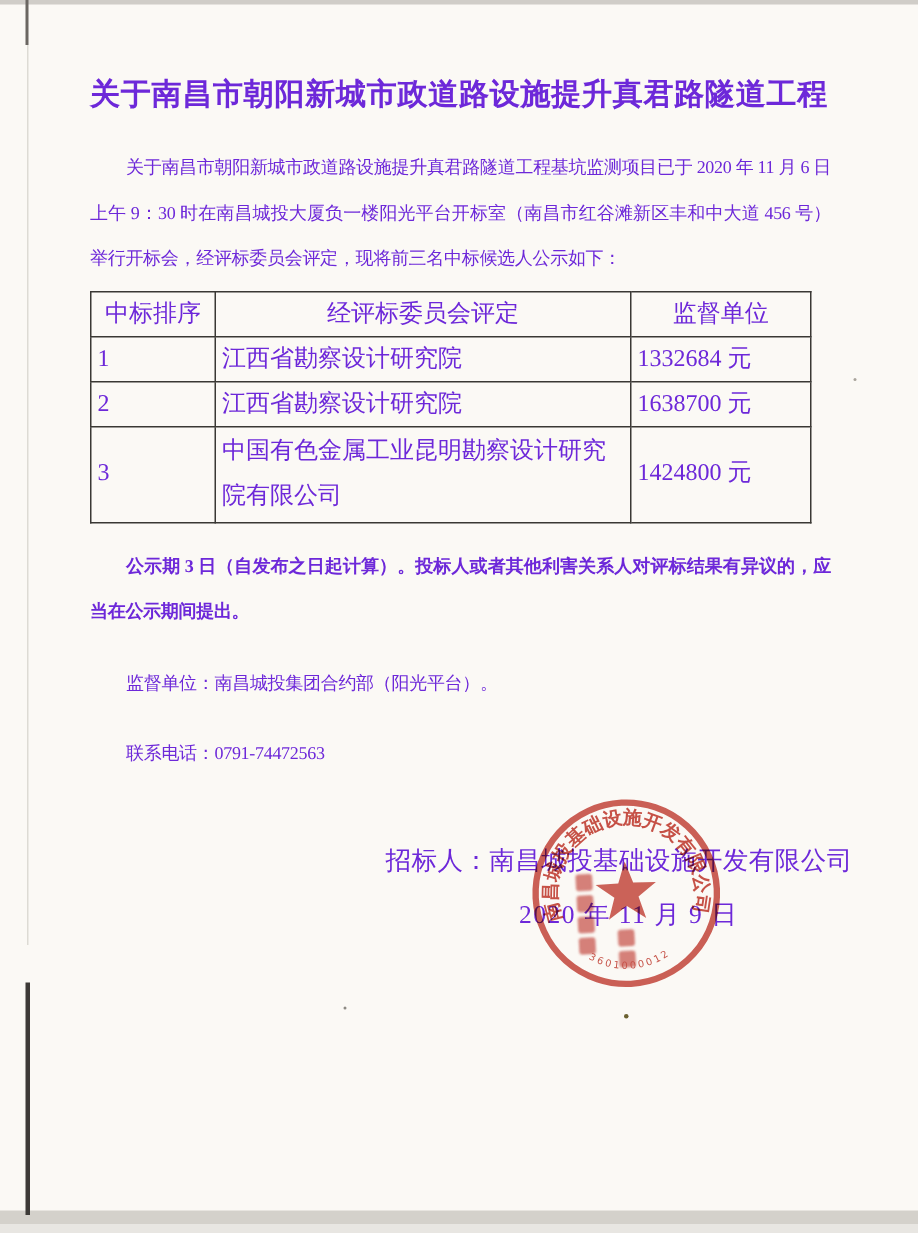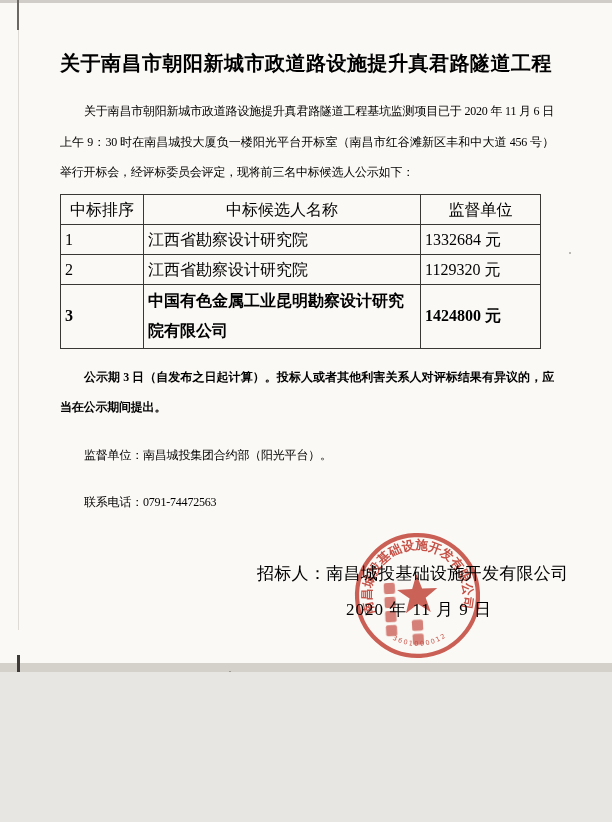--- a/index.html
+++ b/index.html
@@ -1,23 +1,23 @@
 <!DOCTYPE html>
 <html><head>
 <meta charset="utf-8">
 <style>
   html,body{margin:0;padding:0;background:#e8e6e2;}
   .page{
     position:relative;
-    width:612px;height:672px;
+    width:612px;height:816px;
     margin:0 auto;
     background:#fbf9f5;
     overflow:hidden;
     font-family:"Liberation Serif","DejaVu Serif",serif;
-    color:#000000;
+    color:#6d28d9;
   }
   
   .edge-top{position:absolute;left:0;top:0;width:612px;height:3px;background:#c8c5c0;opacity:.85;}
   .edge-bottom{position:absolute;left:0;bottom:0;width:612px;height:9px;background:#cfccc6;opacity:.9;}
   .left-mark-top{position:absolute;left:17px;top:0;width:2px;height:30px;background:#6b6762;}
   .left-faint-line{position:absolute;left:18px;top:30px;width:1px;height:600px;background:#b9b5ae;opacity:.45;}
   .left-mark-bottom{position:absolute;left:17px;top:655px;width:2.5px;height:155px;background:#3d3a37;}
   .speck{position:absolute;border-radius:50%;}
   .speck1{left:416px;top:676px;width:3px;height:3px;background:#6b6130;}
   .speck2{left:229px;top:671px;width:2px;height:2px;background:#8d8a84;}
@@ -31,21 +31,21 @@
   table.bid{border-collapse:collapse;margin:6px 0 0 60px;width:480px;table-layout:fixed;}
   table.bid th,table.bid td{
     border:1.4px solid #3a3834;vertical-align:middle;
     font-size:16px;font-weight:normal;padding:0 4px;line-height:29px;
   }
   table.bid th{height:27px;}
   table.bid .col-rank{width:83px;}
   table.bid .col-name{width:277px;}
   table.bid .col-price{width:120px;}
   tr.r-short td{height:29px;}
-  tr.r-tall td{height:63px;line-height:30px;font-weight:bold;}
+  tr.r-tall td{height:63px;line-height:30px;}
 
   .period{margin:13px 58px 0 60px;text-indent:2em;text-align:justify;font-weight:bold;}
   .plain-line{margin:17px 58px 0 60px;text-indent:2em;}
 
   .signature{position:absolute;left:257px;top:562px;font-size:17px;letter-spacing:.3px;}
   .signature .date{margin-top:13px;padding-left:89px;letter-spacing:1px;}
 
   .seal{position:absolute;left:351px;top:529px;width:133px;height:133px;
         mix-blend-mode:multiply;opacity:.88;transform:rotate(-3deg);}
 </style>
@@ -71,34 +71,34 @@
 
   <table class="bid">
     <colgroup>
       <col class="col-rank">
         <col class="col-name">
         <col class="col-price">
     </colgroup>
     <thead>
       <tr>
         <th>中标排序</th>
-        <th>中标候选人名称</th>
+        <th>经评标委员会评定</th>
         <th>监督单位</th>
       </tr>
     </thead>
     <tbody>
       <tr class="r-short">
         <td>1</td>
         <td>江西省勘察设计研究院</td>
         <td>1332684 元</td>
       </tr>
       <tr class="r-short">
         <td>2</td>
         <td>江西省勘察设计研究院</td>
-        <td>1129320 元</td>
+        <td>1638700 元</td>
       </tr>
       <tr class="r-tall">
         <td>3</td>
         <td>中国有色金属工业昆明勘察设计研究院有限公司</td>
         <td>1424800 元</td>
       </tr>
     </tbody>
   </table>
 
   <p class="bodytext period">公示期 3 日（自发布之日起计算）。投标人或者其他利害关系人对评标结果有异议的，应当在公示期间提出。</p>

